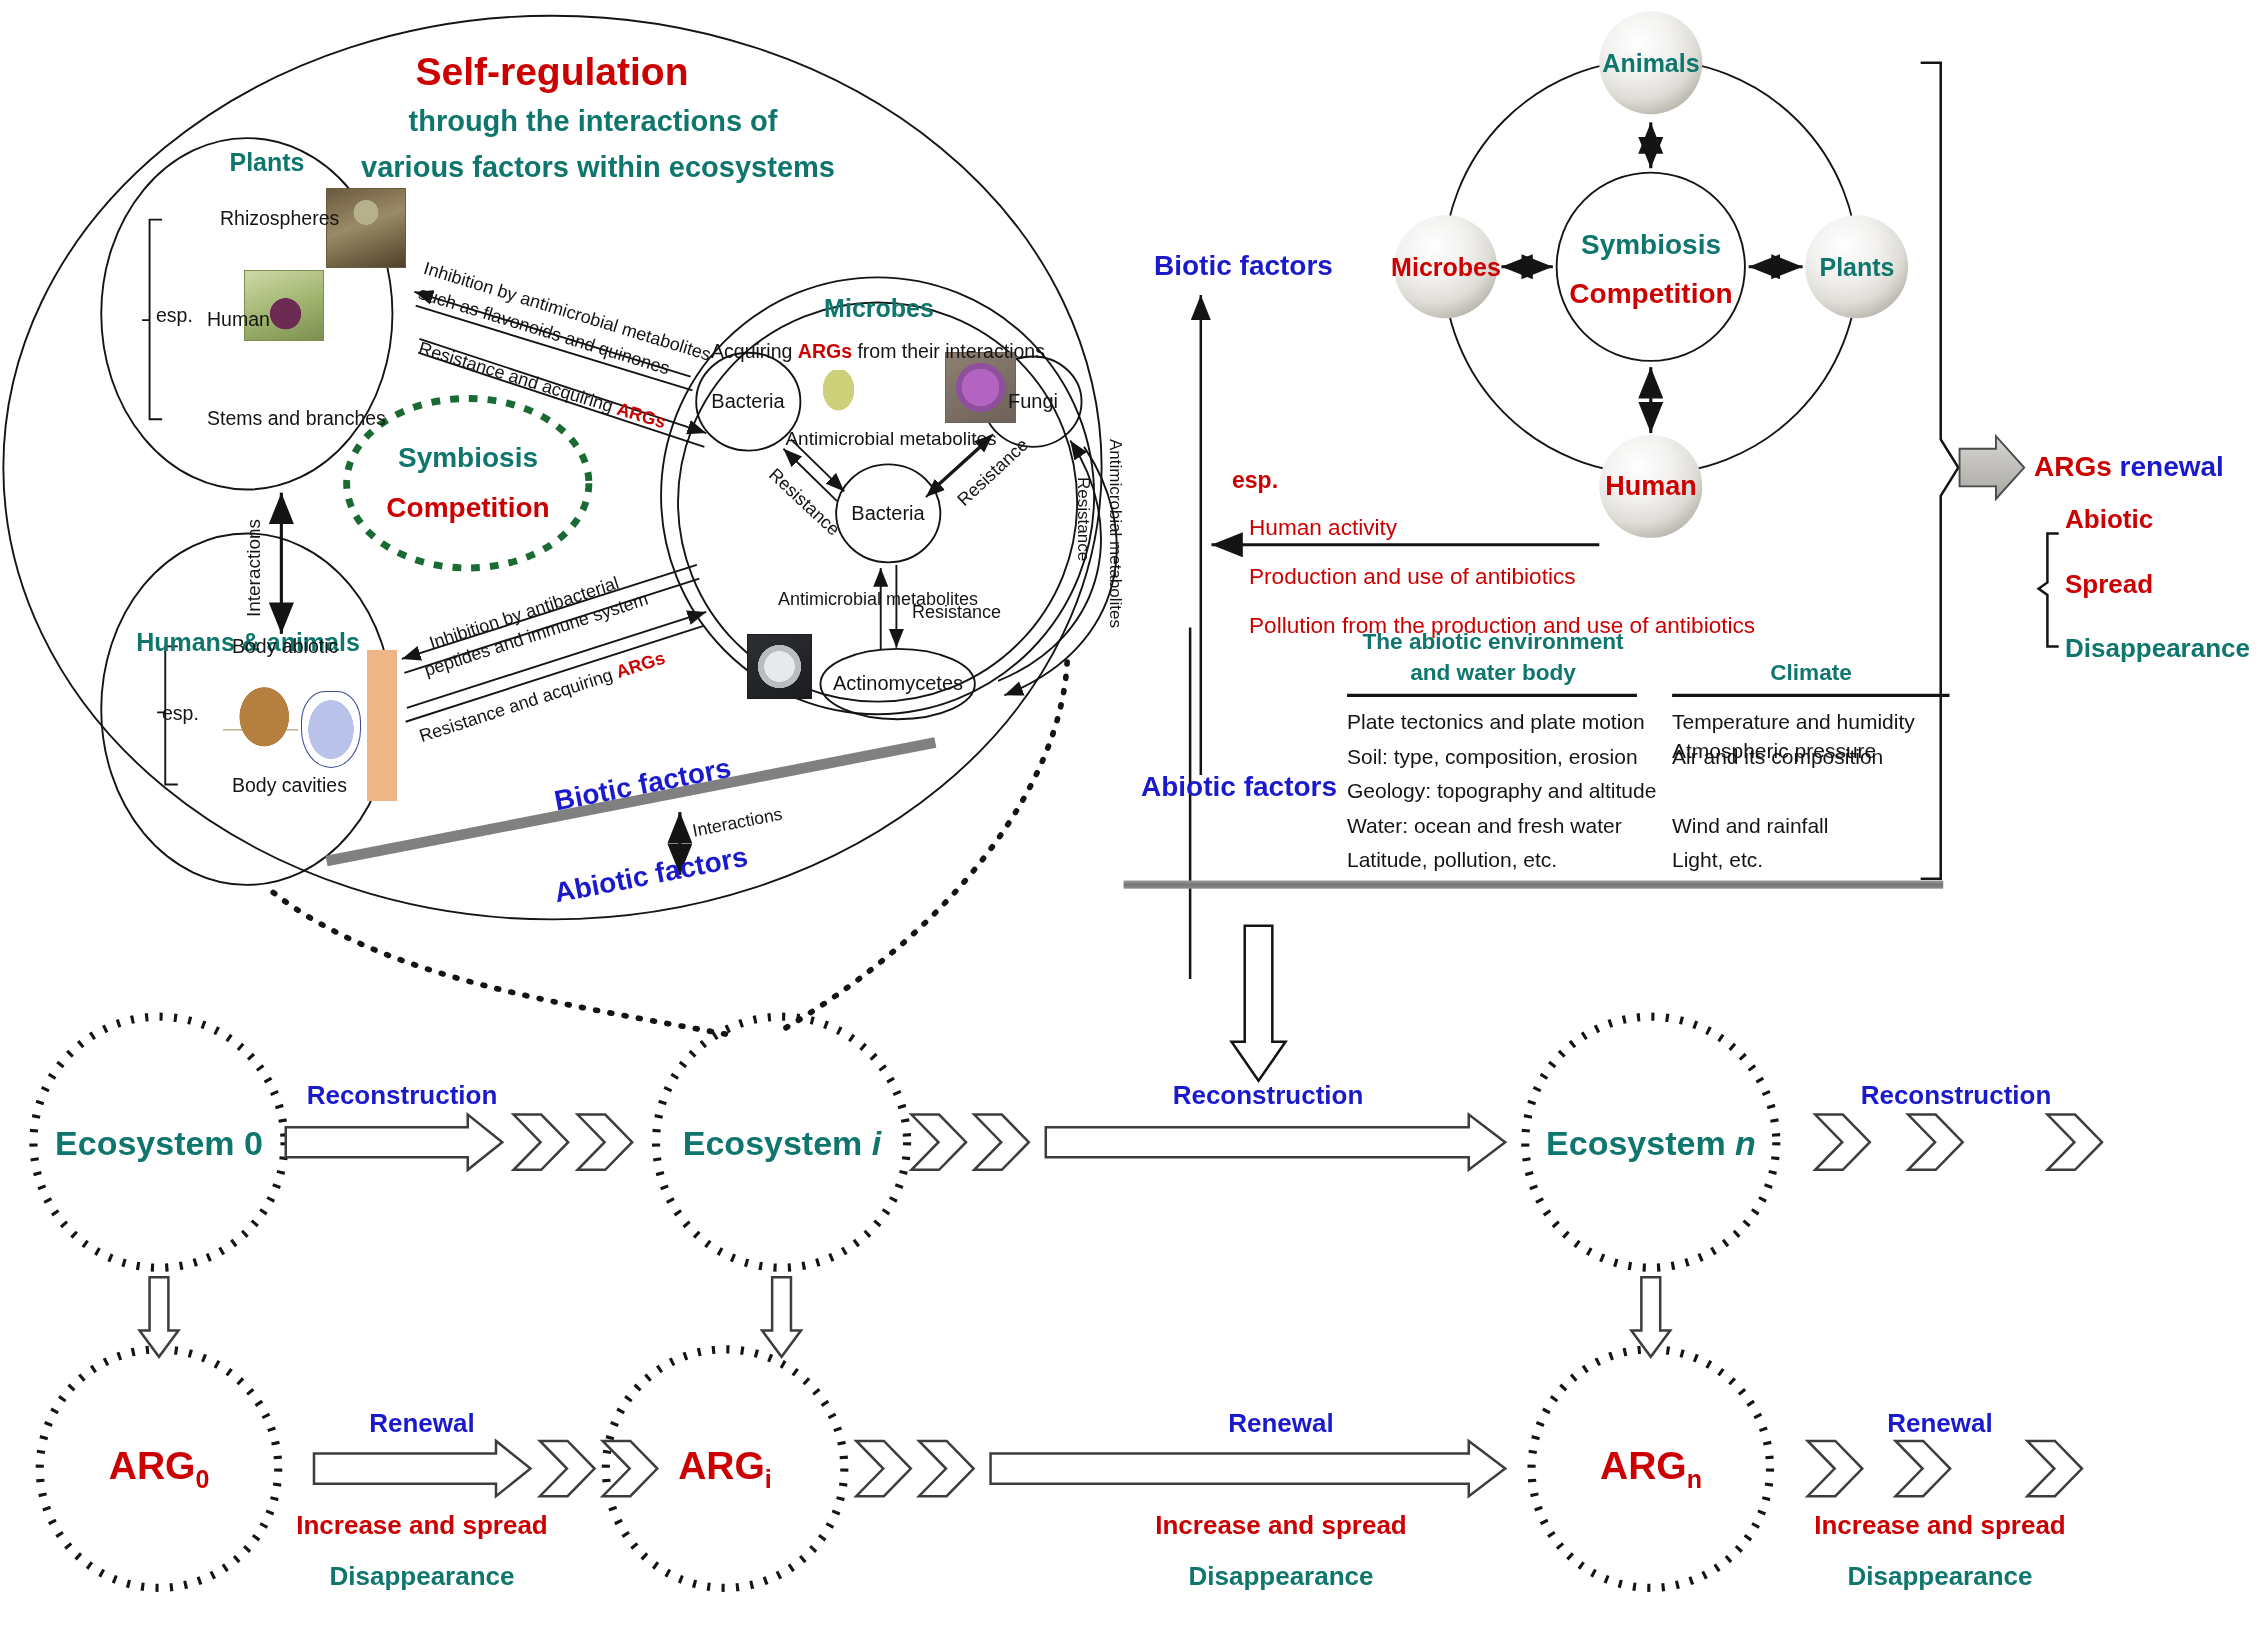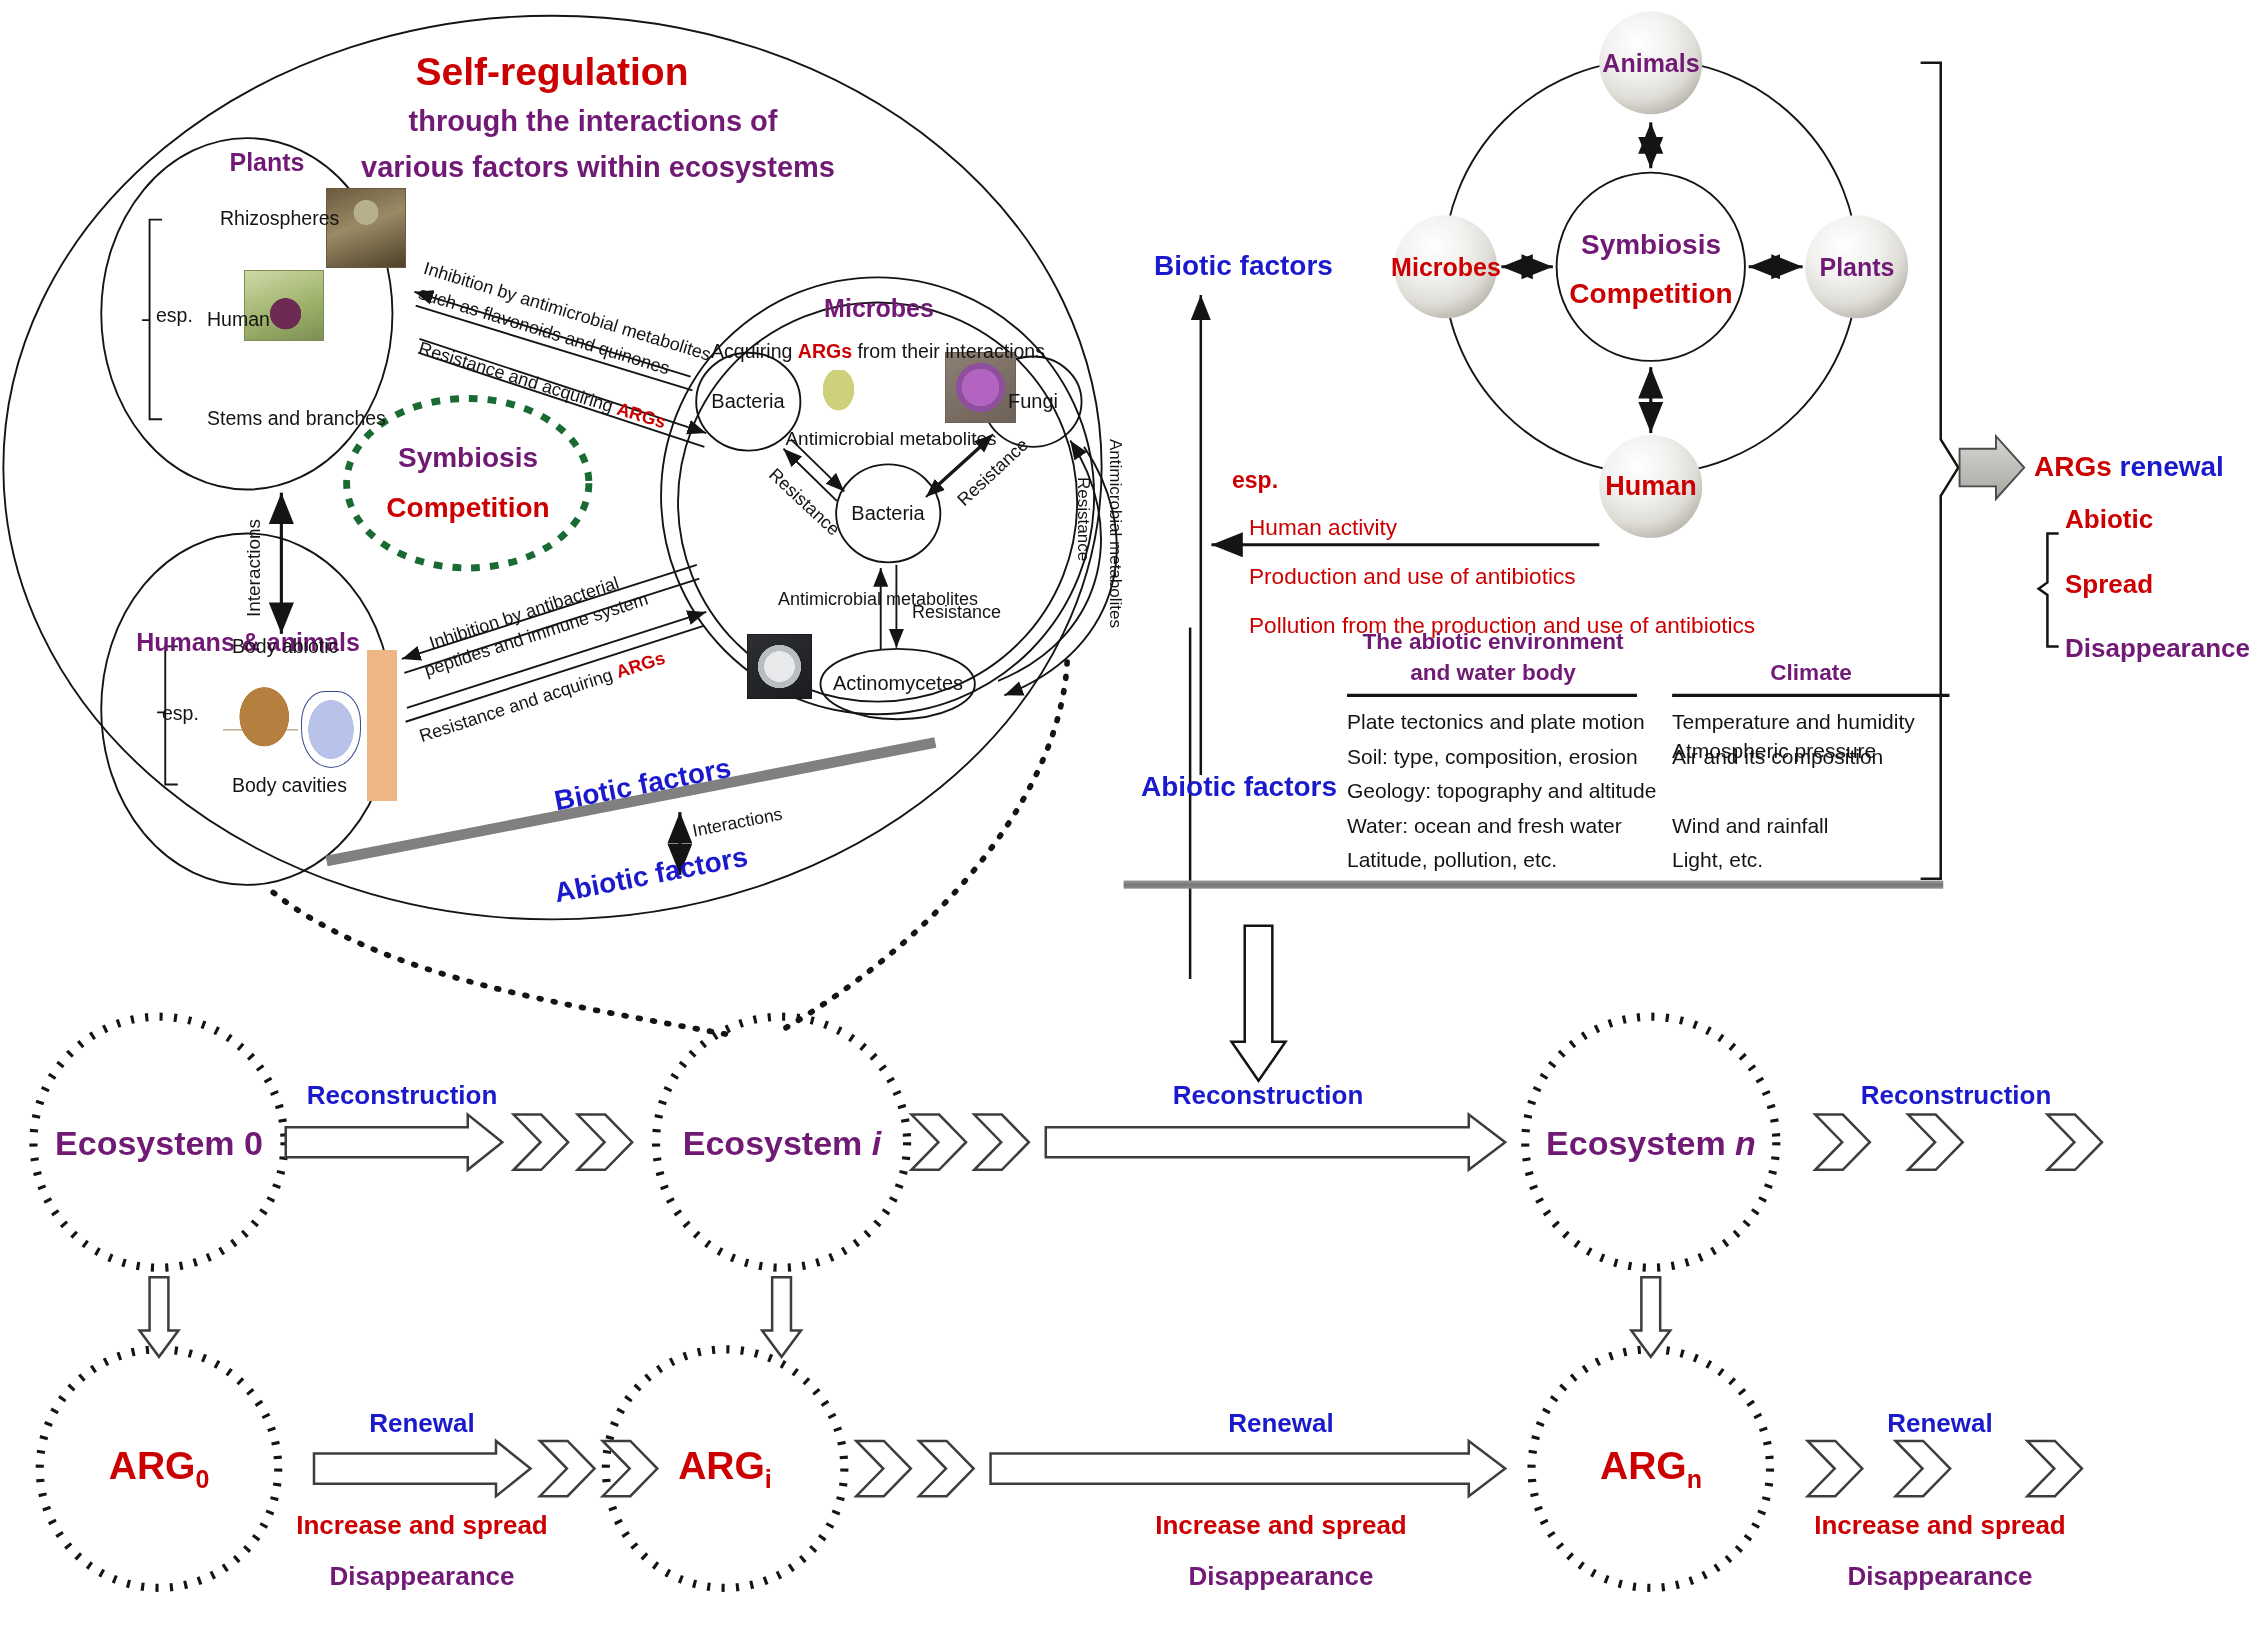--- a/index.html
+++ b/index.html
@@ -2,21 +2,21 @@
 <html style="font-size:10px"><head>
 <meta charset="utf-8">
 <style>
   html,body{margin:0;padding:0;background:#fff;}
   body{font-family:"Liberation Sans", sans-serif;}
   #root{position:relative;width:2261px;height:1633px;background:#fff;overflow:hidden;}
   .abs{position:absolute;}
   .txt{position:absolute;white-space:nowrap;line-height:1.08;}
   .ctr{transform:translate(-50%,-50%);}
   .red{color:#cc0000;}
-  .grn{color:#701a75;}
+  .grn{color:#0f766e;}
   .blu{color:#1a1acc;}
   .blk{color:#141414;}
   .b{font-weight:bold;}
   .i{font-style:italic;}
   svg{position:absolute;left:0;top:0;overflow:visible;}
   .lbl-lg{font-size:25px;}
 </style>
 </head>
 <body>
 

